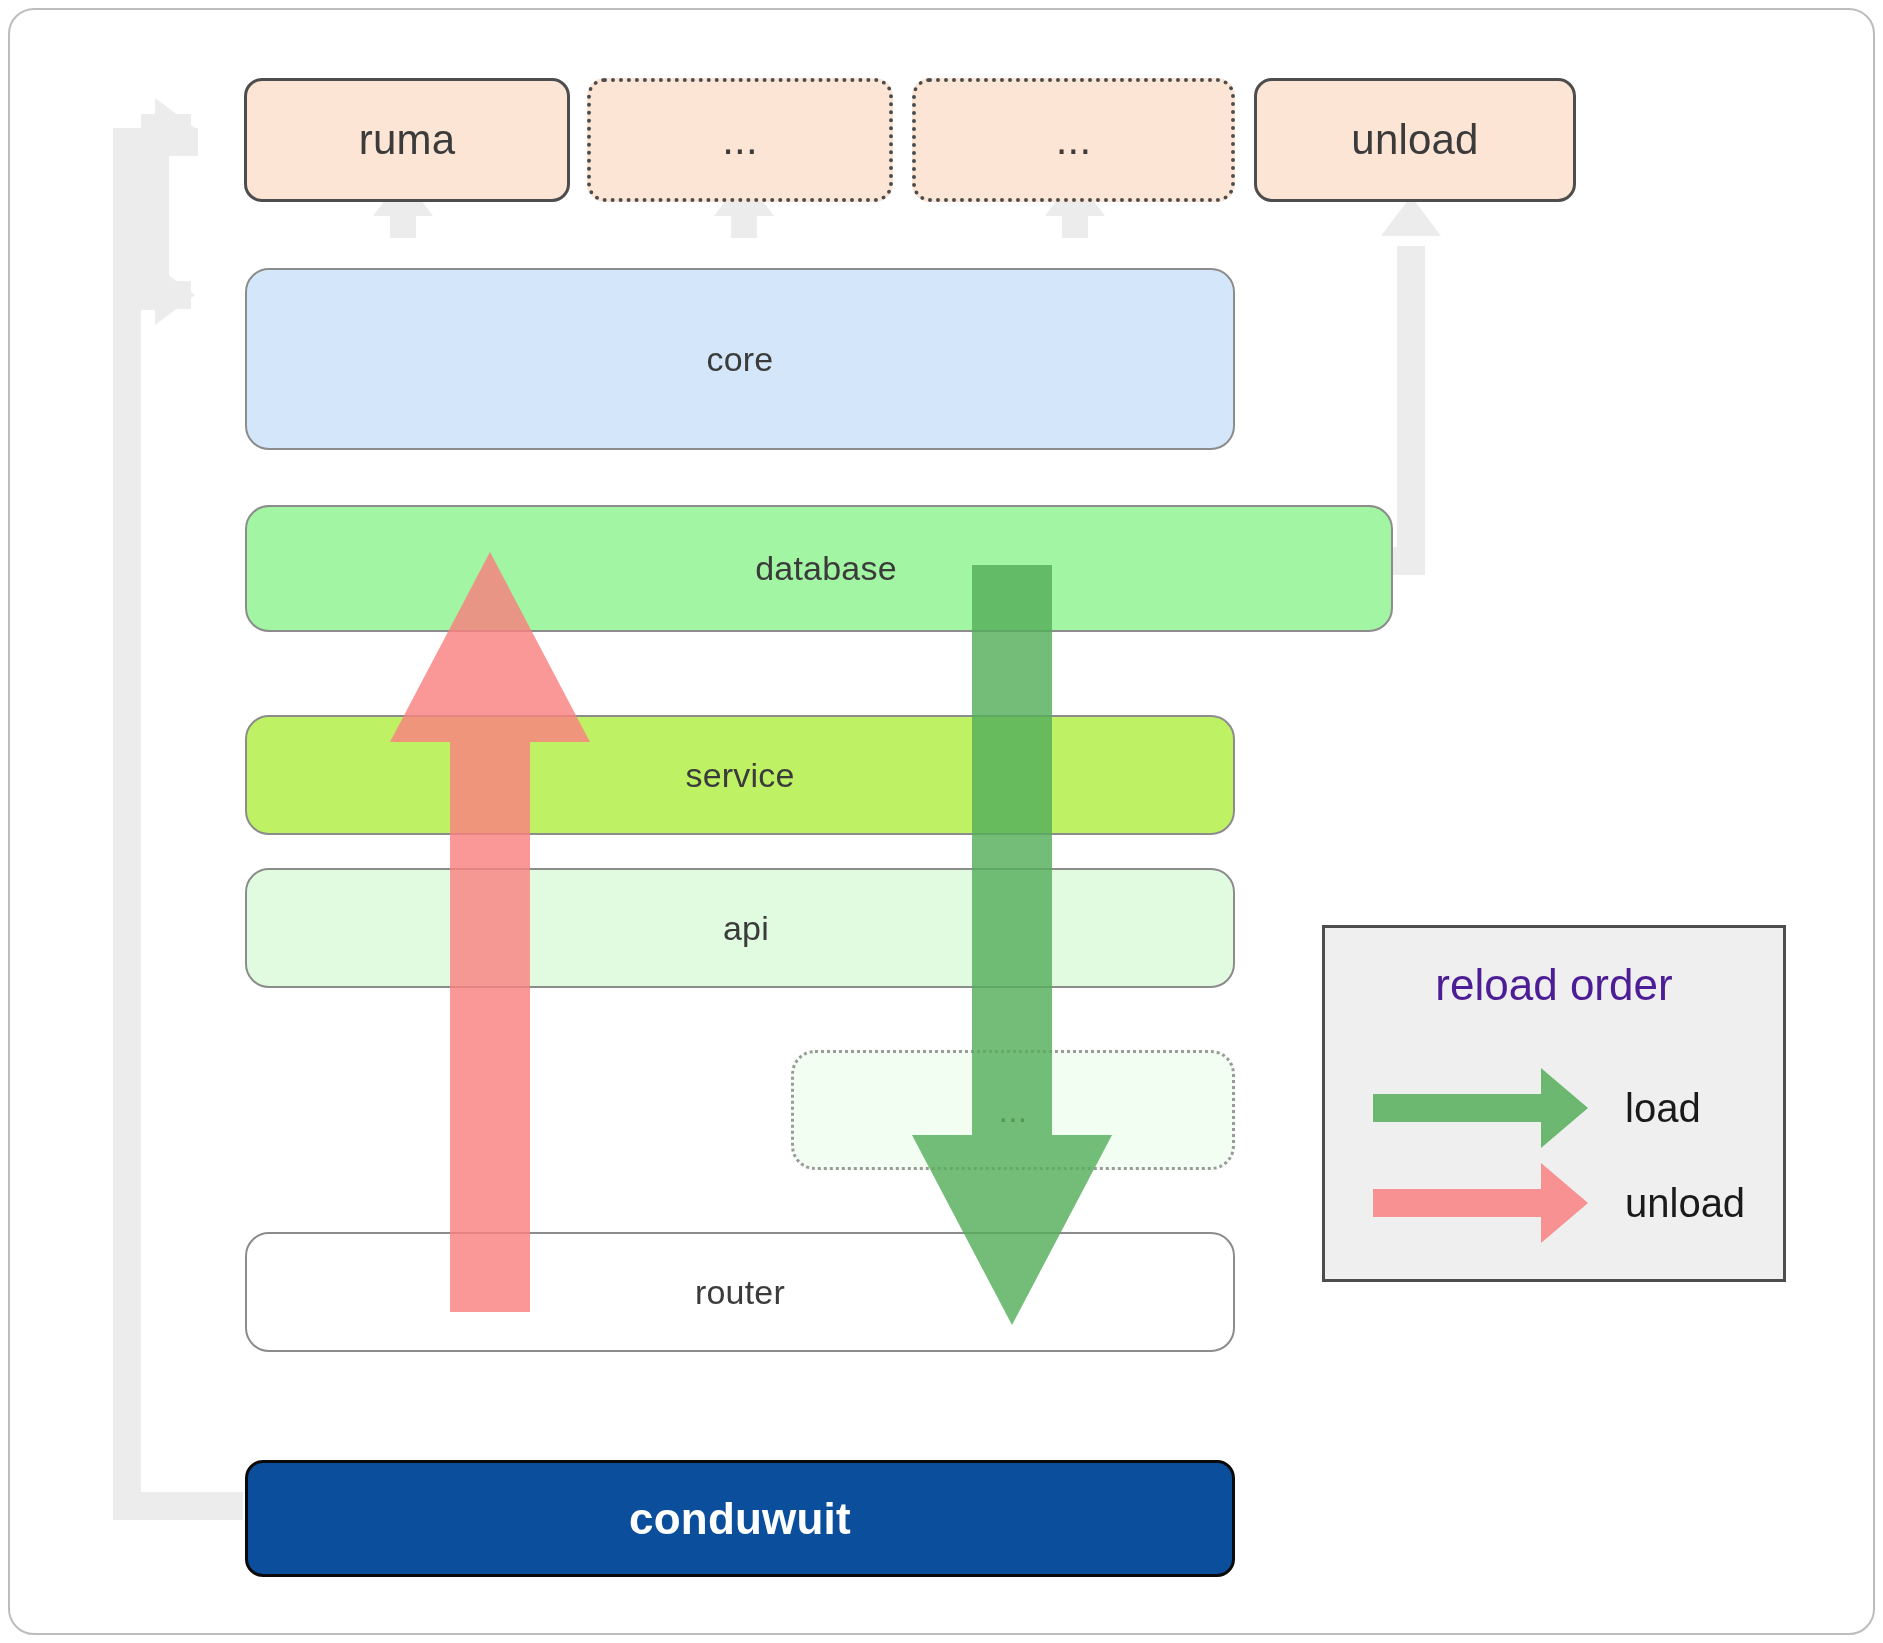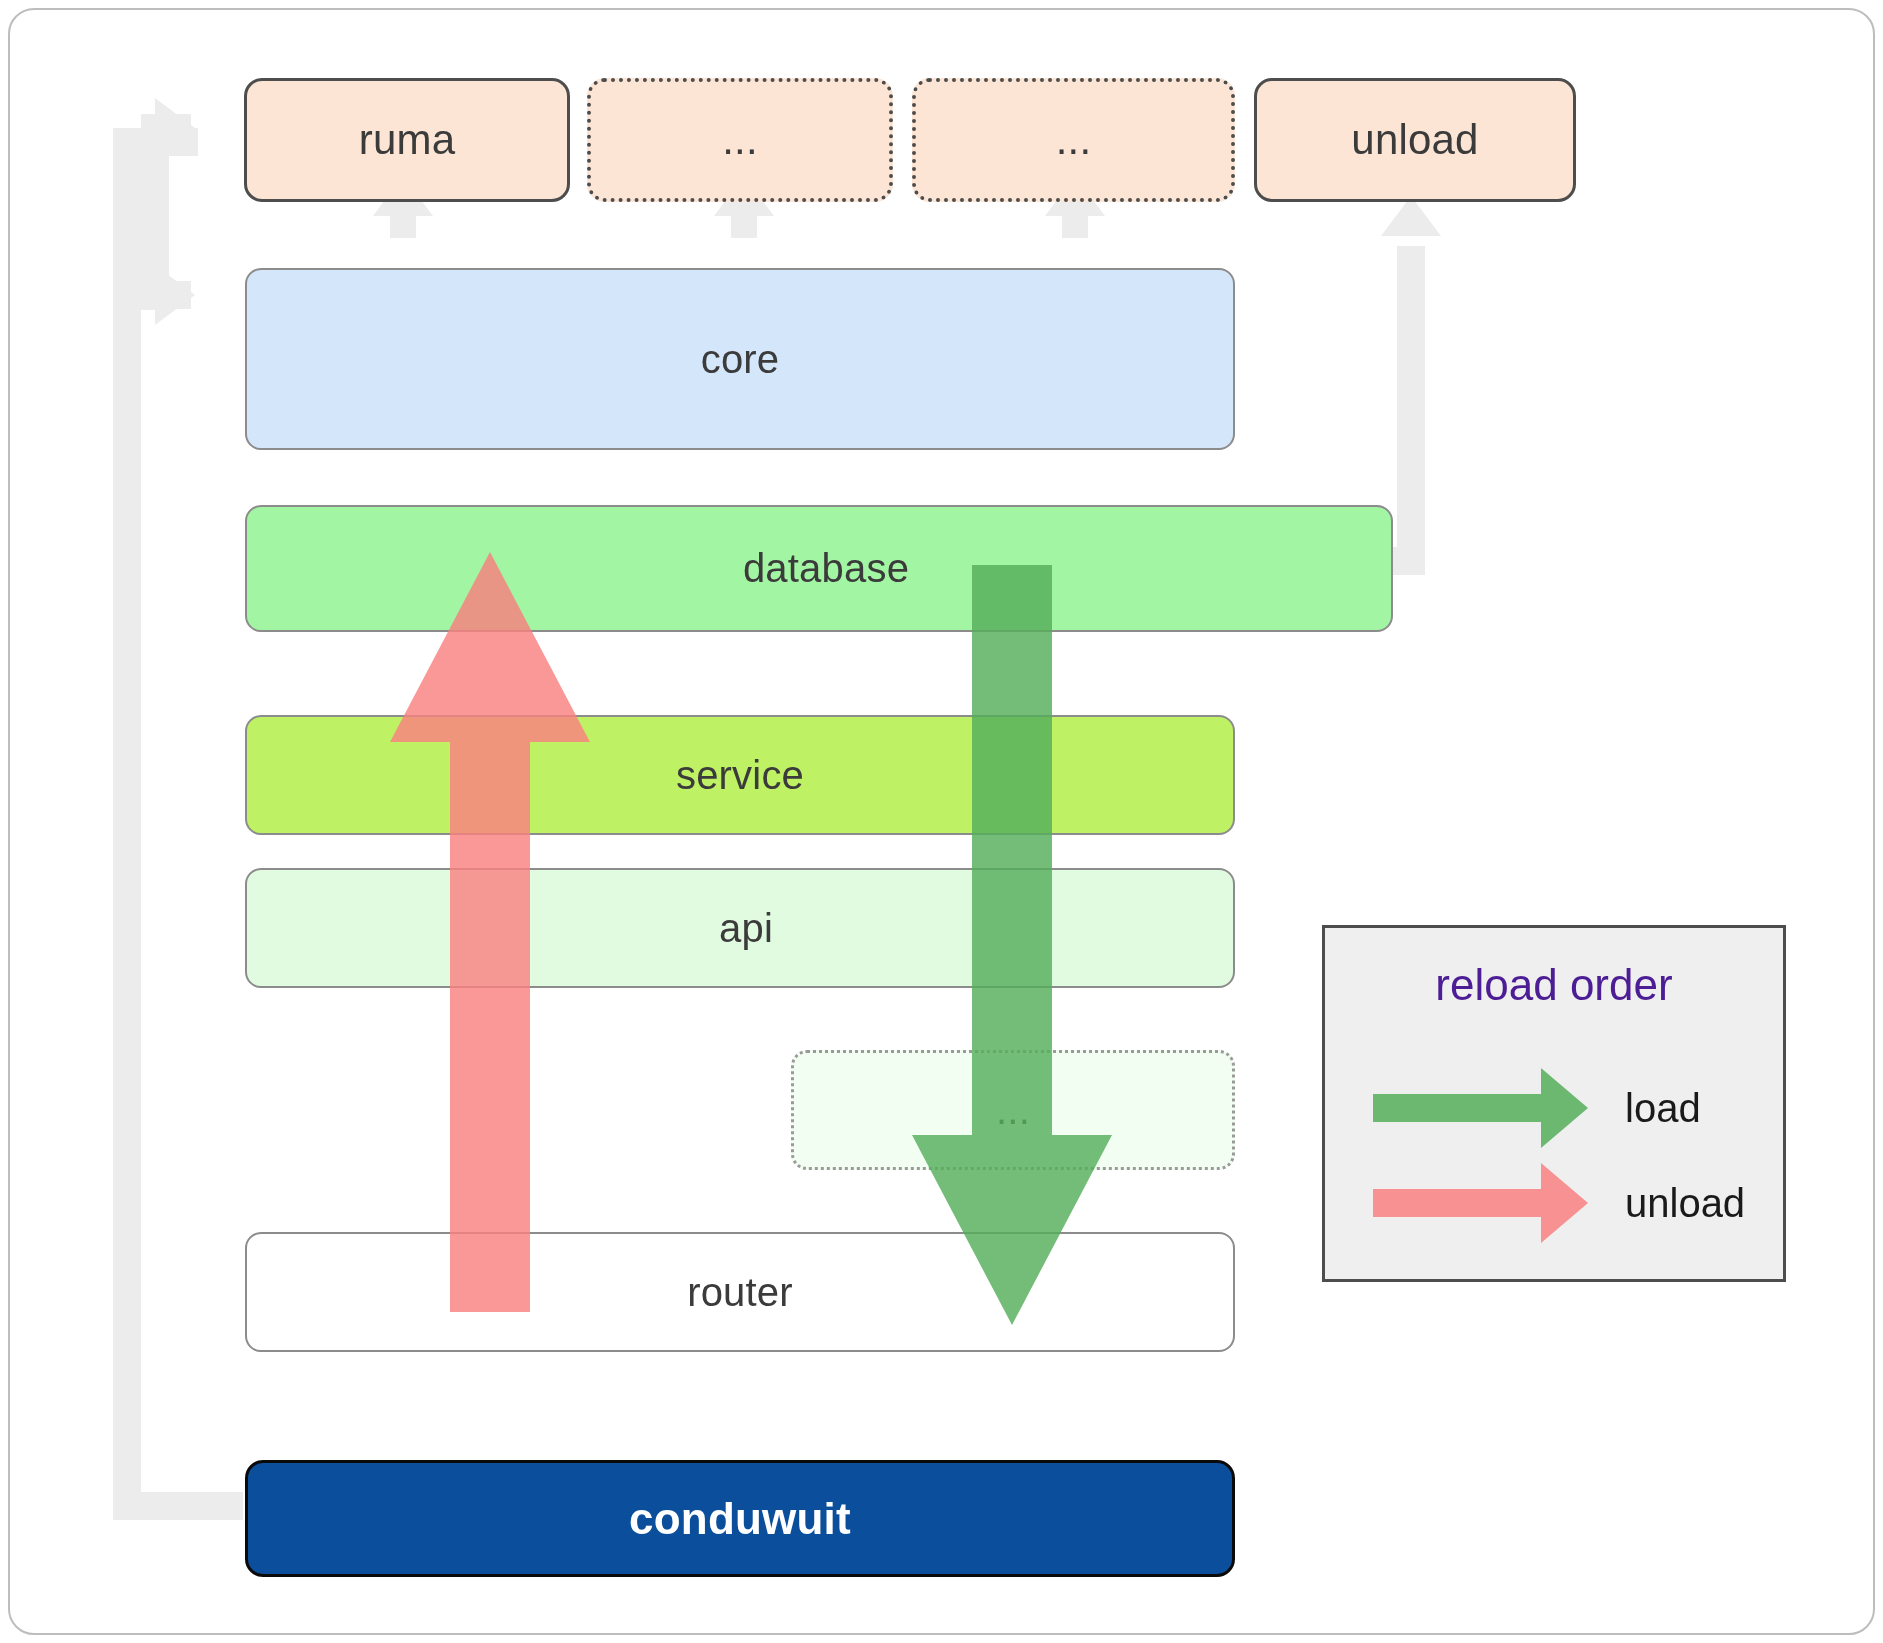--- a/index.html
+++ b/index.html
@@ -39,22 +39,22 @@
     background:#fce5d4;
     border:3px solid #4d4d4d;
     border-radius:18px;
     font-size:42px;
   }
   .dep.dotted{border-style:dotted;border-width:4px;}
 
   
   .layer{
     border:2px solid #8c8c8c;
-    border-radius:16px;
-    font-size:40px;
+    border-radius:24px;
+    font-size:34px;
   }
   .layer.core{background:#d4e6fa;}
   .layer.database{background:#a2f5a2;}
   .layer.service{background:#bef264;margin-top:27px;}
   .layer.api{background:#e0fbe0;}
   .layer.admin{background:#effdef;}
   .layer.dots{background:#f3fef3;border-style:dotted;border-width:3px;border-color:#9a9a9a;}
   .layer.router{background:#ffffff;}
 
   .app{

